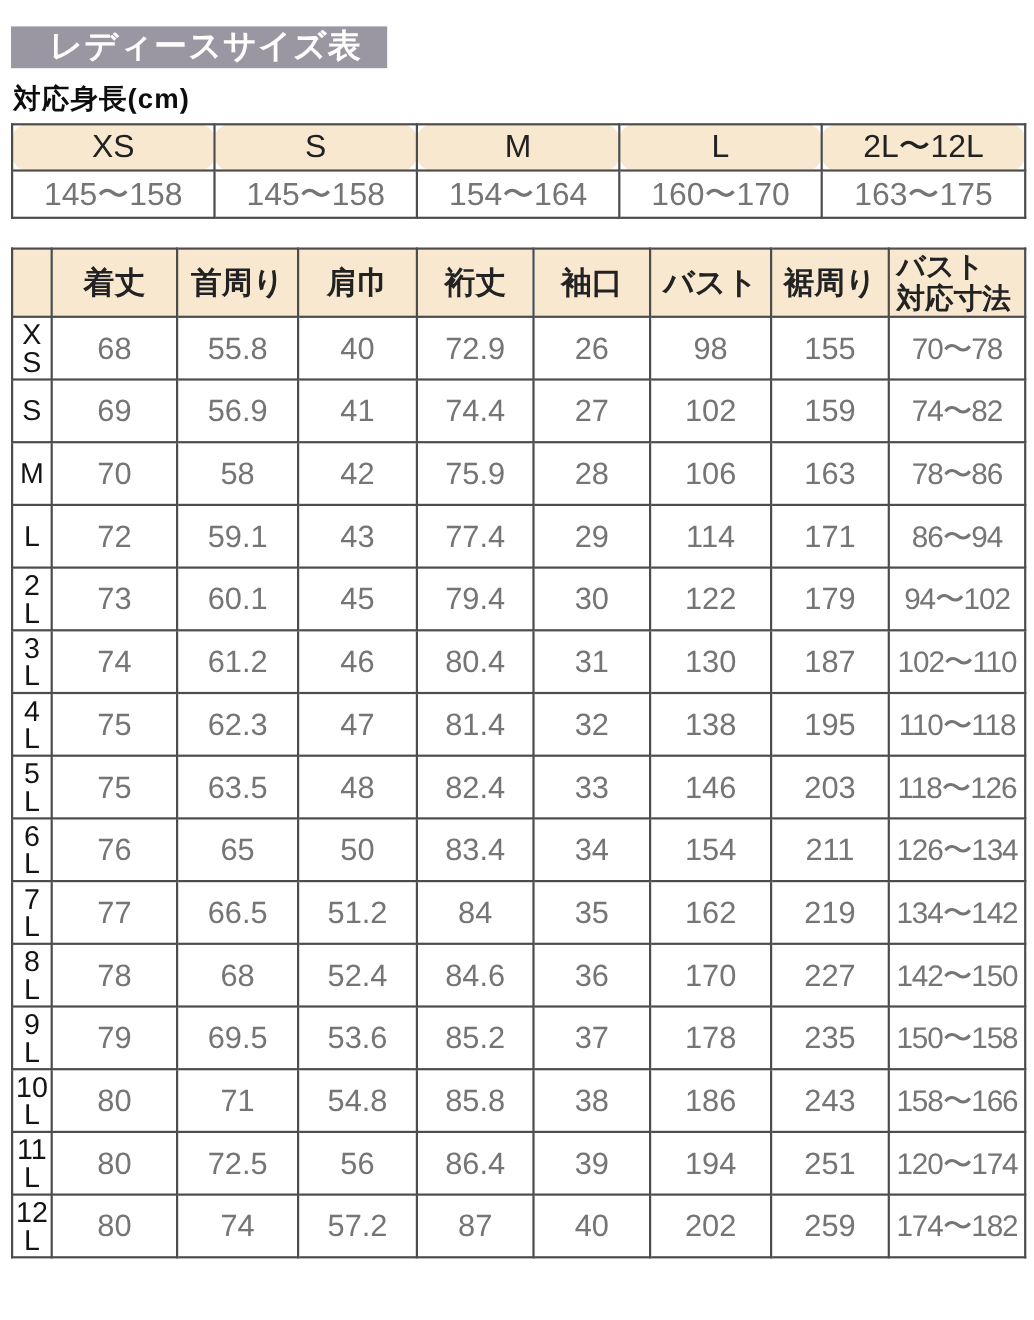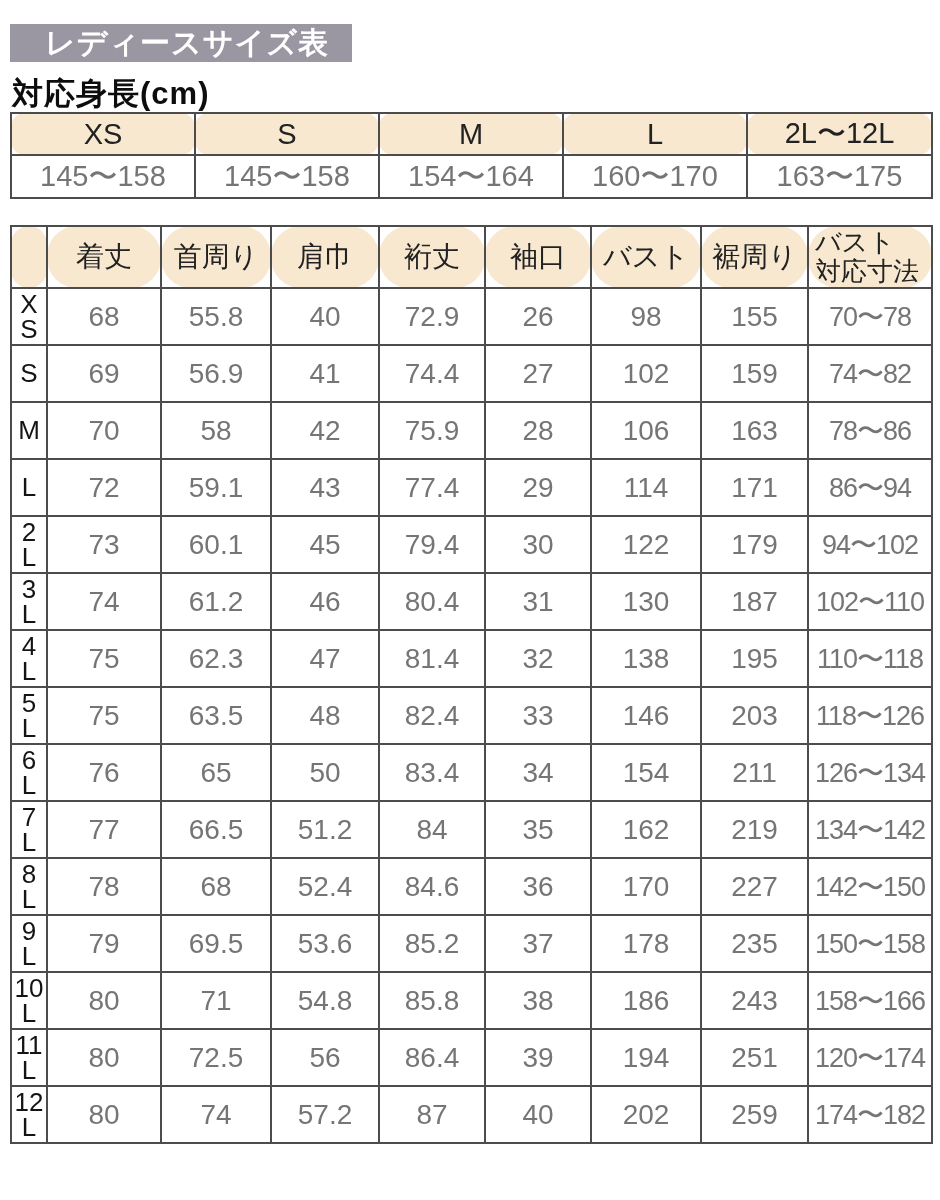--- a/index.html
+++ b/index.html
@@ -31,21 +31,21 @@
     font-weight: bold;
     line-height: 38px;
     padding-left: 35px;
     letter-spacing: 1px;
   }
   
   .subtitle {
     position: absolute;
     left: 12px;
     top: 73px;
-    font-size: 31px;
+    font-size: 25px;
     font-weight: bold;
     color: #0d0d0d;
     letter-spacing: 1px;
   }
   
   table.tbl {
     border-collapse: collapse;
     table-layout: fixed;
     position: absolute;
     width: 921px;
@@ -74,24 +74,23 @@
     color: #757575;
     font-size: 29px;
   }
   
   #size-table { top: 225px; }
   #size-table thead th {
     height: 60px;
     background: #f8e8d0;
     color: #222222;
     font-size: 28px;
-    font-weight: 400;
+    font-weight: 700;
     white-space: pre-line;
     line-height: 1.1;
-    border-radius: 30px;
   }
   #size-table thead th.bust-range-header {
     text-align: left;
     padding-left: 6px;
     font-size: 26px;
   }
   #size-table thead th.corner { background: #f8e8d0; }
   #size-table tbody th {
     background: #ffffff;
     color: #141414;

